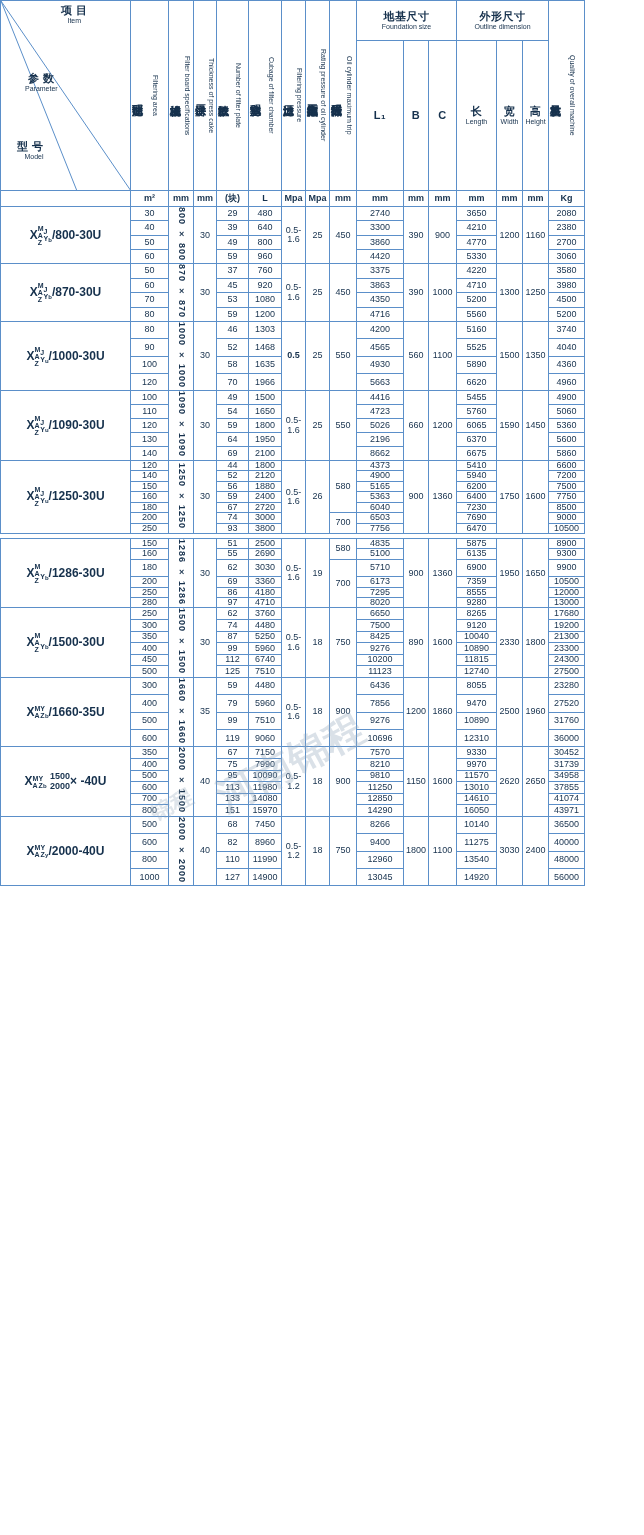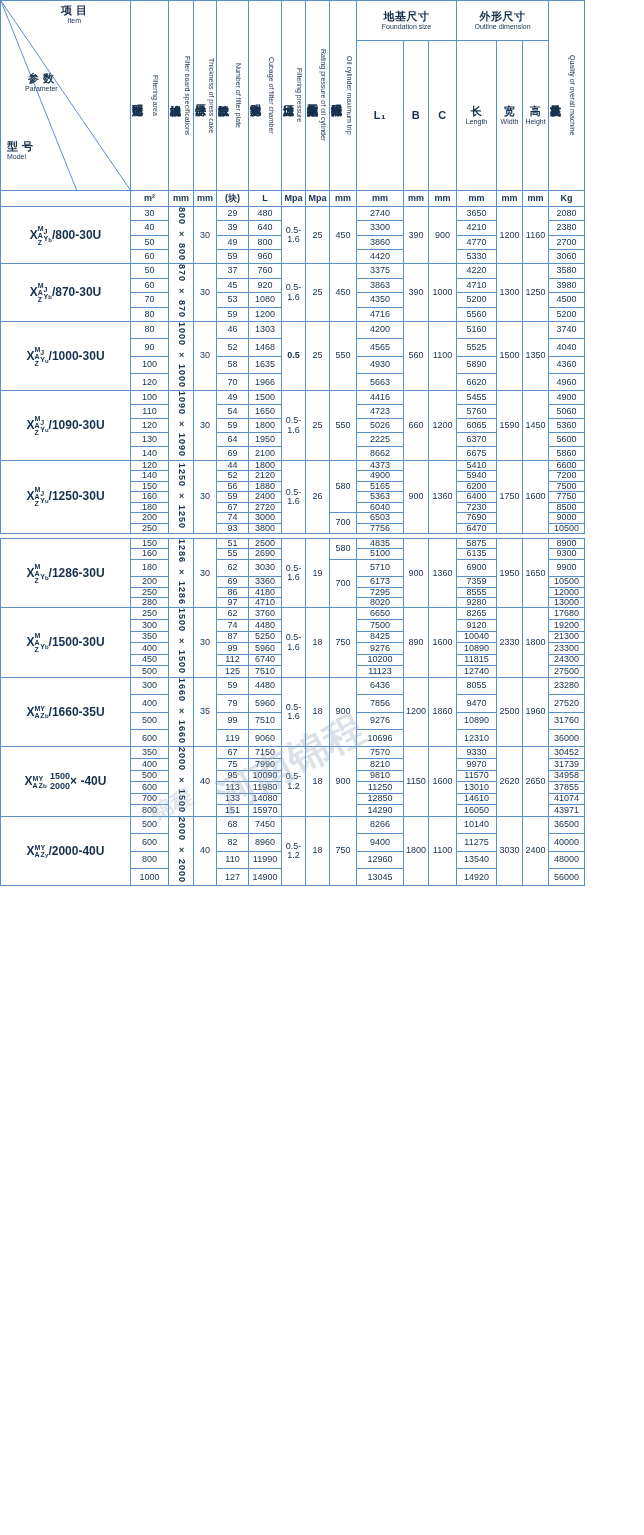--- a/index.html
+++ b/index.html
@@ -64,21 +64,21 @@
     position: relative;
     background: #cfe4f6;
     overflow: hidden;
   }
   .corner svg { position:absolute; left:0; top:0; }
   .corner .lbl { position: absolute; font-weight: bold; }
   .corner .lbl .cn { font-size: 11px; }
   .corner .lbl .en { font-size: 7px; font-weight: normal; }
   .c-item { top: 4px; left: 60px; text-align:center; }
   .c-param { top: 72px; left: 24px; text-align:center; }
-  .c-model { top: 140px; left: 6px; text-align:left; }
+  .c-model { top: 140px; left: 16px; text-align:right; }
 
   
   td.shade { background: #d3e6f7; }
   td.plain { background: #ffffff; }
   td.model {
     font-size: 10px;
     font-weight: bold;
     text-align: left;
     padding-left: 3px;
     background:#ffffff;
@@ -461,21 +461,21 @@
           <td class="shade">59</td>
           <td class="shade">1800</td>
           <td class="shade">5026</td>
           <td class="shade">6065</td>
           <td class="shade">5360</td>
         </tr>
         <tr>
           <td class="plain">130</td>
           <td class="plain">64</td>
           <td class="plain">1950</td>
-          <td class="plain">2225</td>
+          <td class="plain">2196</td>
           <td class="plain">6370</td>
           <td class="plain">5600</td>
         </tr>
         <tr>
           <td class="shade">140</td>
           <td class="shade">69</td>
           <td class="shade">2100</td>
           <td class="shade">8662</td>
           <td class="shade">6675</td>
           <td class="shade">5860</td>

